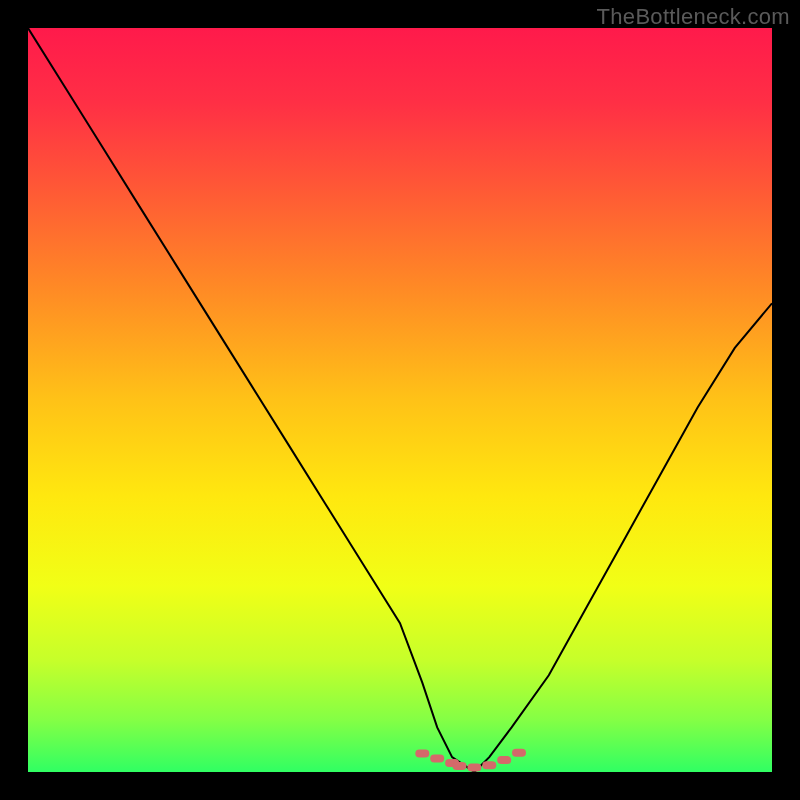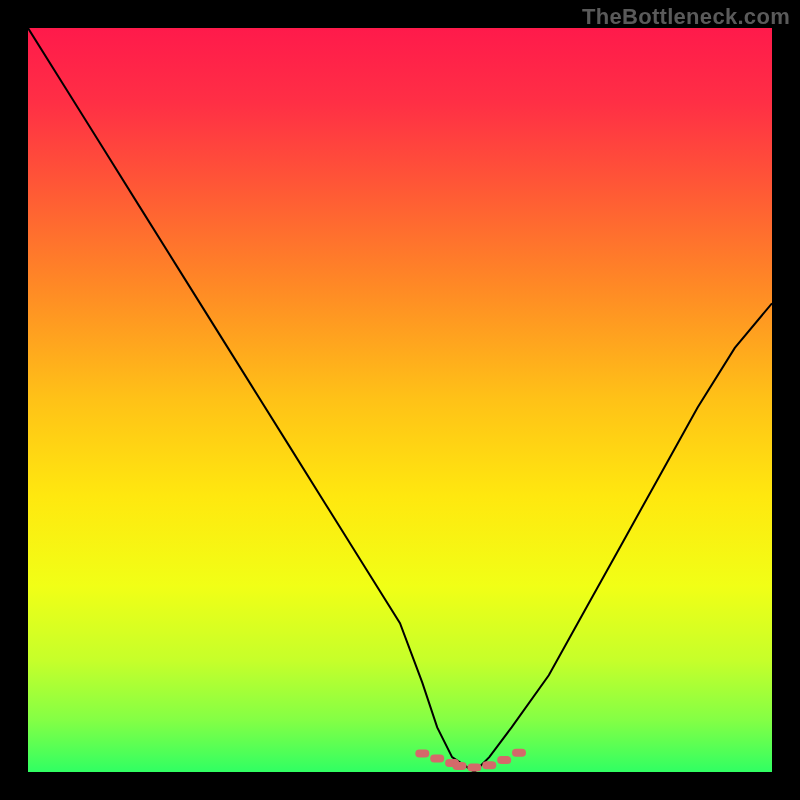--- a/index.html
+++ b/index.html
@@ -16,21 +16,21 @@
     width: 800px;
     height: 800px;
     background: #000;
   }
   .watermark {
     position: absolute;
     top: 4px;
     right: 10px;
     color: #5a5a5a;
     font-size: 22px;
-    font-weight: 700;
+    font-weight: 400;
     letter-spacing: 0.3px;
     user-select: none;
   }
   .plot {
     position: absolute;
     left: 28px;
     top: 28px;
     width: 744px;
     height: 744px;
   }

